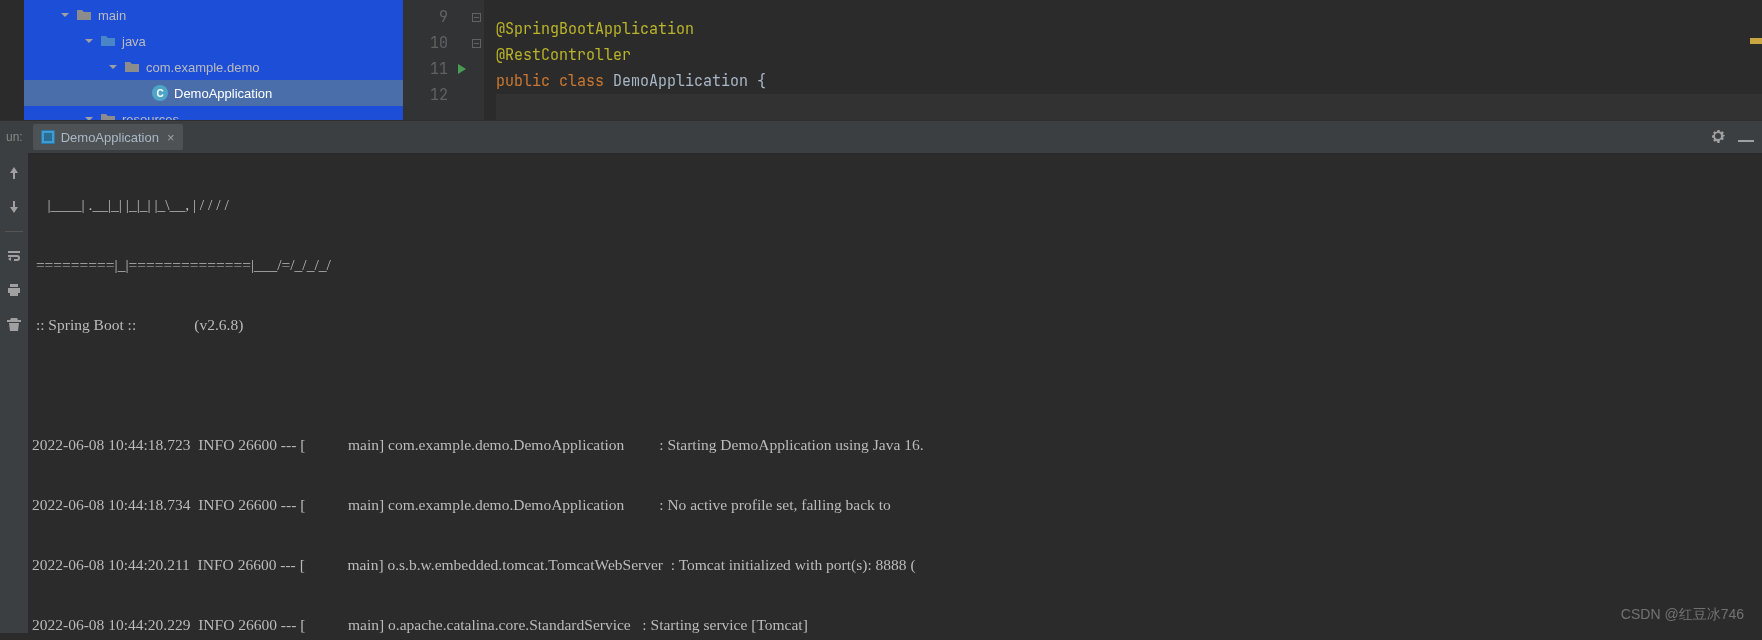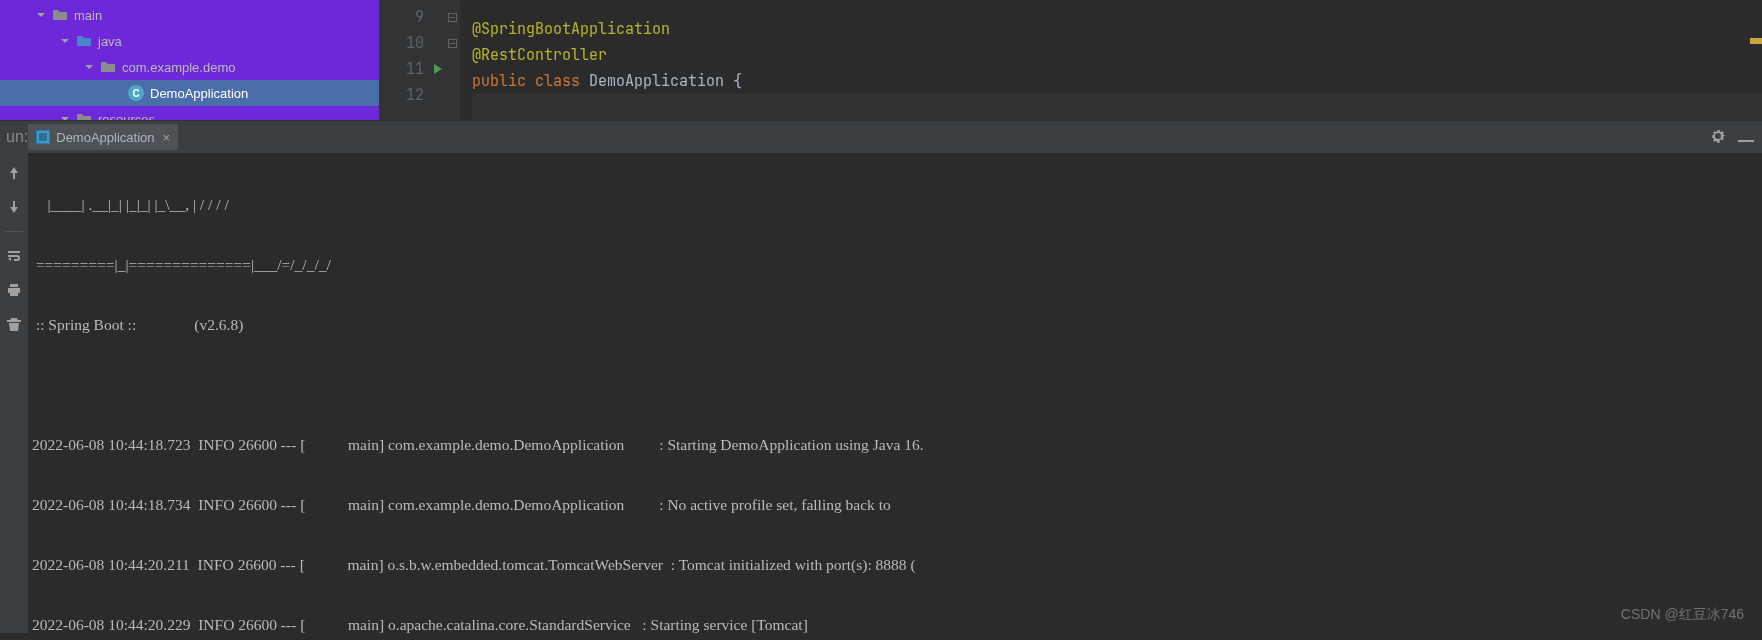--- a/index.html
+++ b/index.html
@@ -9,24 +9,25 @@
   font-family: "Segoe UI", Arial, sans-serif;
   font-size: 13px;
   width: 1762px;
   height: 640px;
   overflow: hidden;
   position: relative;
 }
 .top-half { display: flex; height: 120px; }
 .sidebar {
   width: 380px;
-  background: #6d28d9;
+  background: #1d4ed8;
   padding-top: 2px;
   border-right: 1px solid #323232;
   overflow: hidden;
+  margin-left: 24px;
 }
 .tree-item {
   display: flex;
   align-items: center;
   height: 26px;
   cursor: pointer;
   color: #bbbbbb;
 }
 .tree-item .arrow {
   width: 10px; height: 10px;
@@ -79,21 +80,21 @@
 
 .run-panel-wrap { border-top: 1px solid #2f2f2f; }
 .run-tab-bar {
   height: 32px;
   background: #3c3f41;
   display: flex;
   align-items: center;
   padding-left: 6px;
   position: relative;
 }
-.run-label { color:#888; margin-right:0; font-size:16px;}
+.run-label { color:#888; margin-right:10px; font-size:12px;}
 .run-tab {
   display:flex; align-items:center; height:26px;
   background:#4e5254; padding:0 8px; border-radius:2px;
   margin-right:4px;
 }
 .run-tab .app-icon {
   width:14px;height:14px;margin-right:6px;
   background:#3b9dd1;border:1px solid #2d7aa8;position:relative;
 }
 .run-tab .app-icon::after{content:"";position:absolute;inset:2px;background:#2b6d93;}

